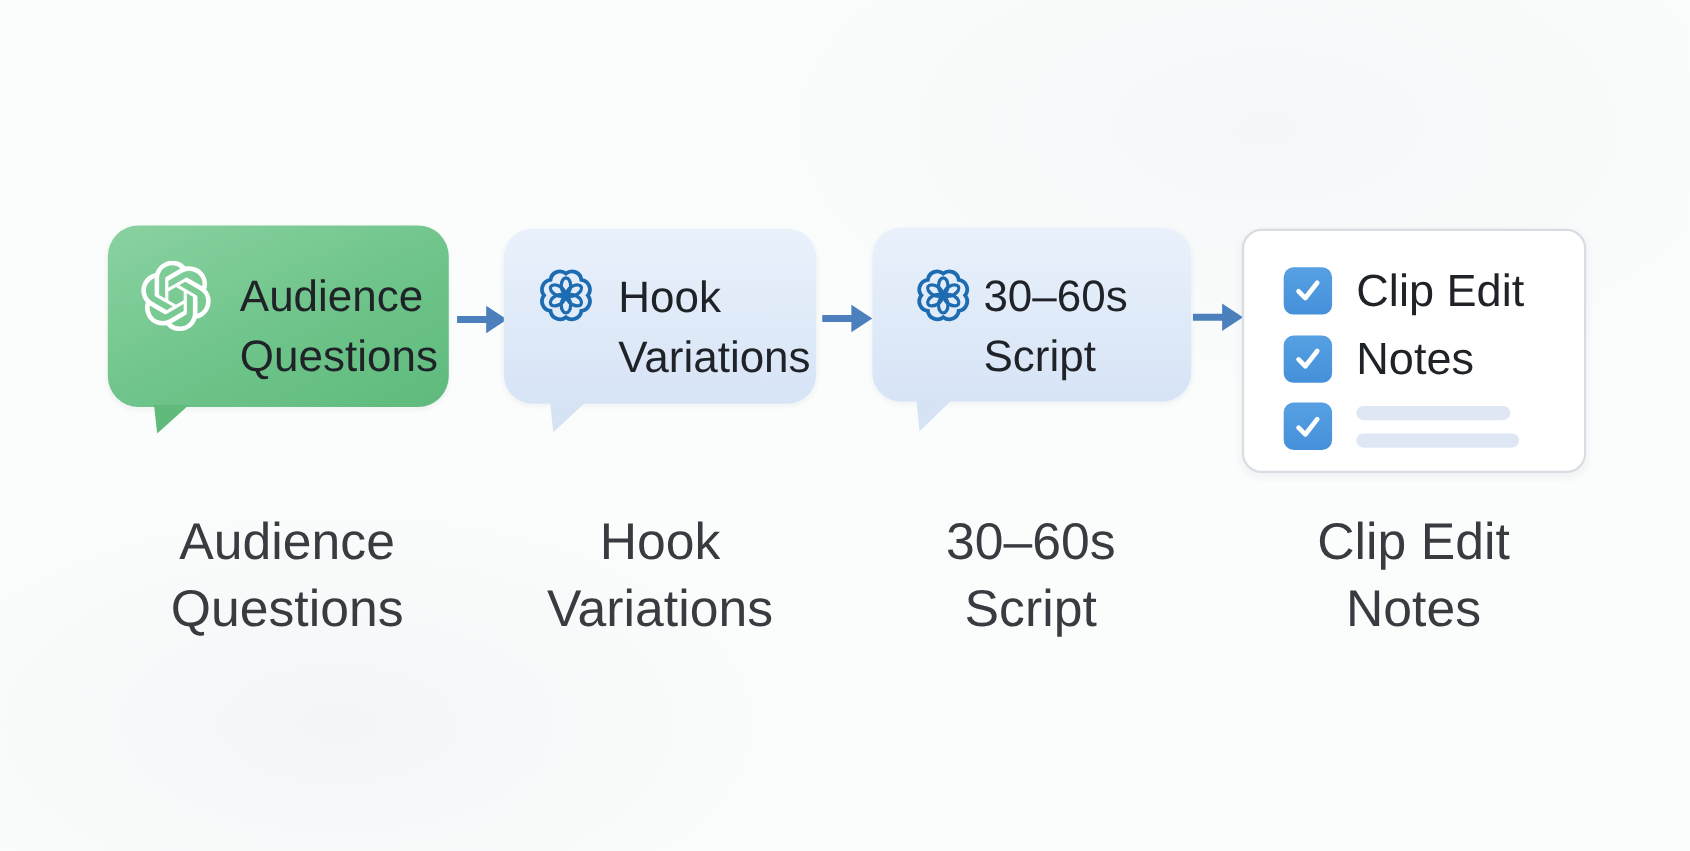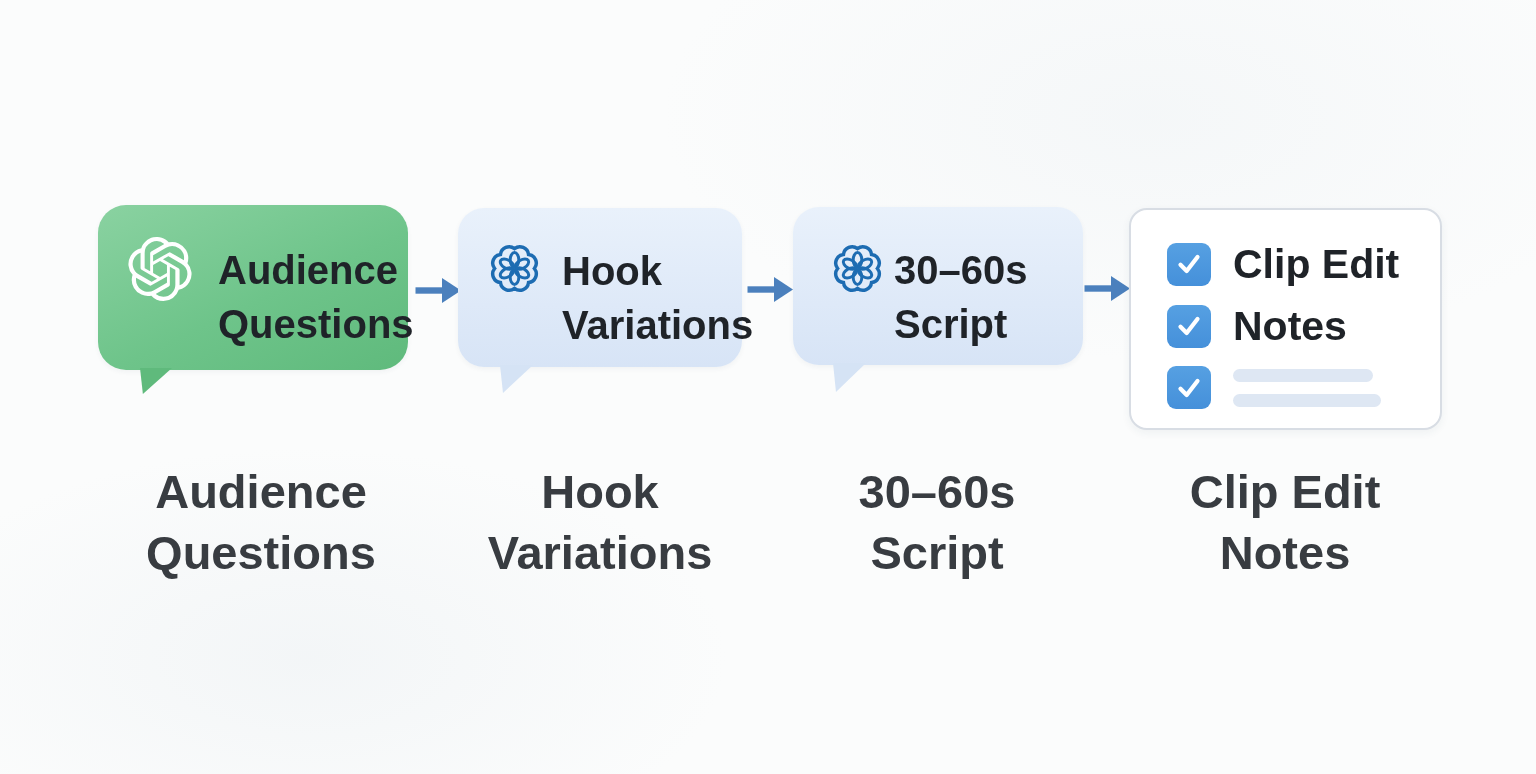--- a/index.html
+++ b/index.html
@@ -5,21 +5,21 @@
 <style>
   html,body{margin:0;padding:0;}
   body{
     width:1536px;height:774px;position:relative;overflow:hidden;
     font-family:"Liberation Sans", sans-serif;
     background:
       radial-gradient(ellipse 600px 300px at 20% 85%, rgba(228,234,238,.35), transparent 70%),
       radial-gradient(ellipse 700px 350px at 75% 15%, rgba(230,236,240,.3), transparent 70%),
       var(--c-pageBg,#fbfcfc);
   }
-  .canvas{position:absolute;inset:0;font-weight:bold;}
+  .canvas{position:absolute;inset:0;}
 
   
   .bubble{position:absolute;display:flex;box-sizing:border-box;
     box-shadow:0 2px 5px rgba(40,60,80,.05);}
   .bubble .lines{font-size:40px;line-height:54px;color:var(--c-bubbleText,#1f2328);
     text-align:left;white-space:nowrap;}
   .bubble-green{left:98px;top:205px;width:310px;height:165px;border-radius:28px;
     padding:30px 14px 0 30px;
     background:linear-gradient(155deg,var(--c-greenLight,#8ad2a1) 0%,#6ec48a 55%,var(--c-greenDark,#5fba7c) 100%);}
   .bubble-blue{border-radius:26px;

